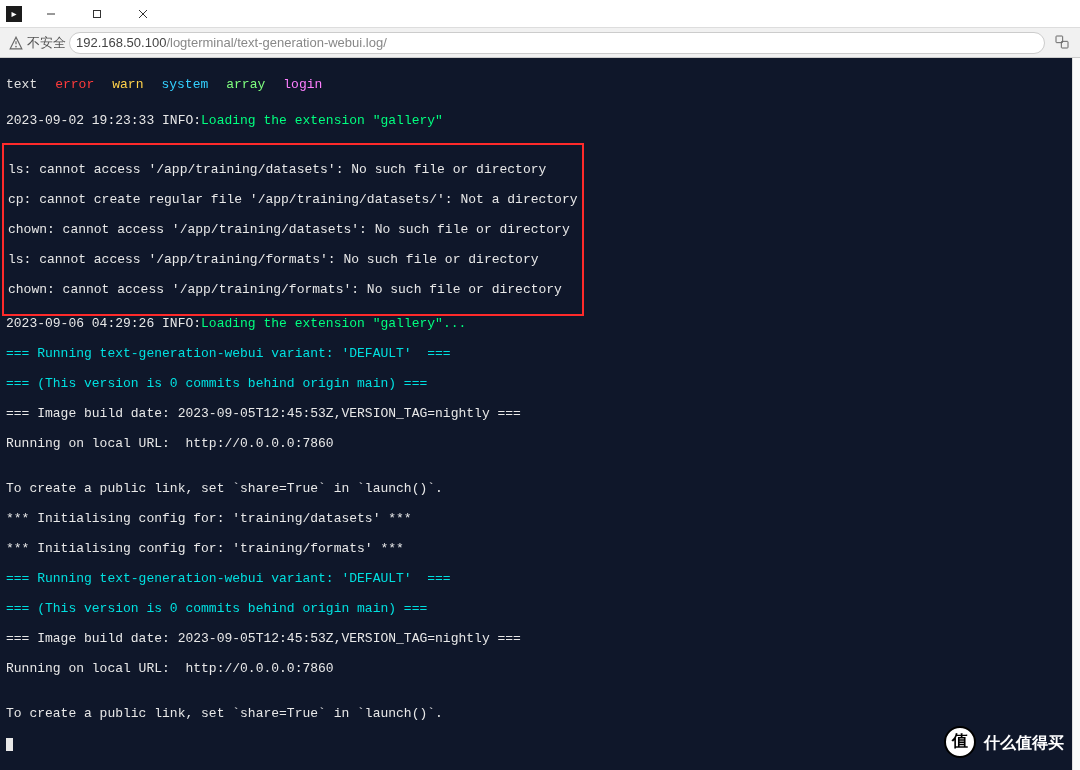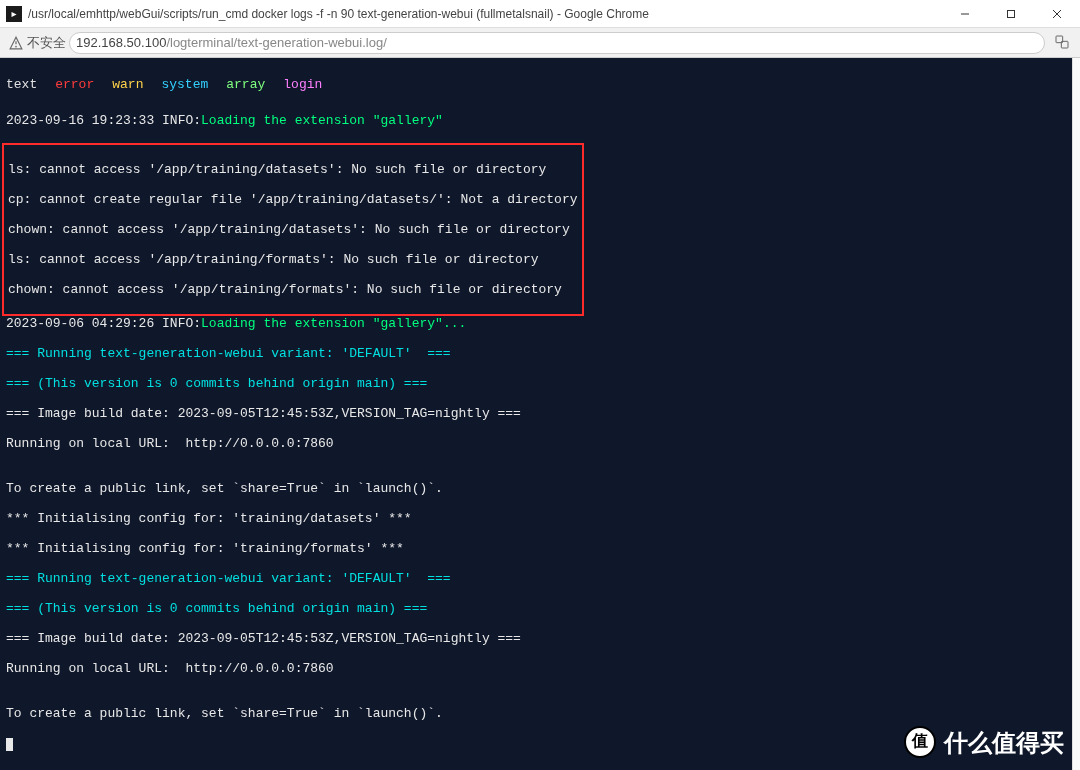--- a/index.html
+++ b/index.html
@@ -120,40 +120,39 @@
       border-radius: 50%;
       background: #fff;
       color: #000;
       display: flex; align-items: center; justify-content: center;
       font-weight: bold;
       font-size: 16px;
       border: 2px solid #000;
     }
     .wm-text {
       color: #fff;
-      font-size: 24px;
+      font-size: 16px;
       font-weight: bold;
       font-family: "Microsoft YaHei", sans-serif;
     }
     .right-sliver {
       position: absolute;
       right: 0; top: 58px; bottom: 0;
       width: 8px;
       background: #fafafa;
       border-left: 1px solid #e0e0e0;
     }
   </style>
 </head>
 <body>
 
 <div class="titlebar">
   <span class="title-icon">
     <span>▸</span>
   </span>
-  <span class="title-text">/usr/local/emhttp/webGui/scripts/run_cmd docker logs -f -n 90 text-generation-webui (fullmetalsnail) - Google Chrome</span>
   <div class="win-controls">
     <div class="win-btn">
       <svg width="10" height="10" viewBox="0 0 10 10">
           <line x1="1" y1="5" x2="9" y2="5" stroke="#333" stroke-width="1"></line>
         </svg>
     </div>
     <div class="win-btn">
       <svg width="10" height="10" viewBox="0 0 10 10">
           <rect x="1.5" y="1.5" width="7" height="7" fill="none" stroke="#333" stroke-width="1"></rect>
         </svg>
@@ -183,21 +182,21 @@
   <span class="translate-icon">
     <svg width="16" height="16" viewBox="0 0 24 24" fill="none" stroke="#666" stroke-width="1.5">
         <rect x="3" y="3" width="10" height="10" rx="1"></rect>
         <rect x="11" y="11" width="10" height="10" rx="1"></rect>
       </svg>
   </span>
 </div>
 
 <div class="terminal">
 <div class="filter-row"><span class="f-text">text</span><span class="f-error">error</span><span class="f-warn">warn</span><span class="f-system">system</span><span class="f-array">array</span><span class="f-login">login</span></div>
-<div><span class="log-white">2023-09-16 19:23:33 INFO:</span><span class="log-green">Loading the extension "gallery"</span></div>
+<div><span class="log-white">2023-09-02 19:23:33 INFO:</span><span class="log-green">Loading the extension "gallery"</span></div>
 <div class="redbox">
 <div class="log-white">ls: cannot access '/app/training/datasets': No such file or directory</div>
 <div class="log-white">cp: cannot create regular file '/app/training/datasets/': Not a directory</div>
 <div class="log-white">chown: cannot access '/app/training/datasets': No such file or directory</div>
 <div class="log-white">ls: cannot access '/app/training/formats': No such file or directory</div>
 <div class="log-white">chown: cannot access '/app/training/formats': No such file or directory</div>
 </div>
 <div><span class="log-white">2023-09-06 04:29:26 INFO:</span><span class="log-green">Loading the extension "gallery"...</span></div>
 <div class="log-cyan">=== Running text-generation-webui variant: 'DEFAULT'  ===</div>
 <div class="log-cyan">=== (This version is 0 commits behind origin main) ===</div>

